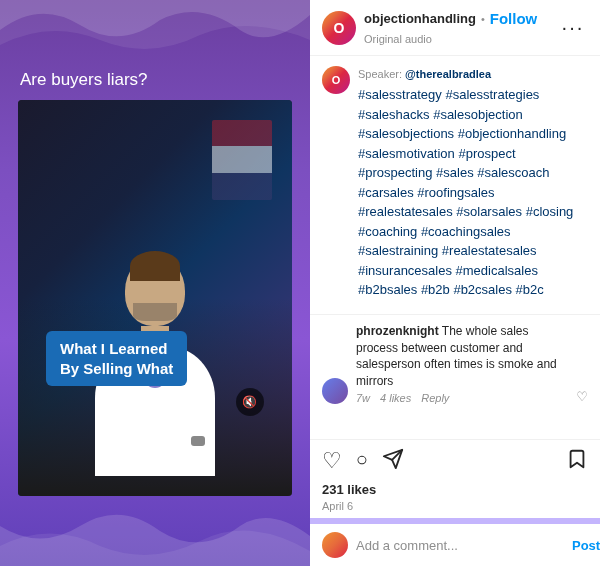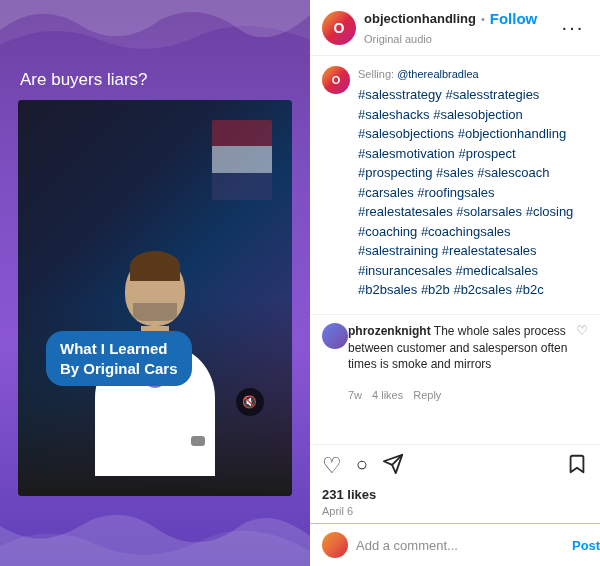--- a/index.html
+++ b/index.html
@@ -133,21 +133,21 @@
       border-radius: 2px;
     }
 
     .title-badge {
       position: absolute;
       bottom: 110px;
       left: 28px;
       background: #1a6bb5;
       color: white;
       padding: 8px 14px;
-      border-radius: 17px;
+      border-radius: 6px;
       font-size: 15px;
       font-weight: 700;
       line-height: 1.3;
       z-index: 3;
     }
 
     .mute-btn {
       position: absolute;
       bottom: 80px;
       right: 28px;
@@ -282,21 +282,22 @@
       margin-top: 3px;
     }
 
     
     .comment-section {
       padding: 8px 12px;
       flex: 1;
     }
     .comment-item {
       display: flex;
-      align-items: flex-start;
+      align-items: flex-end;
+      gap: 8px;
       margin-bottom: 8px;
     }
     .comment-avatar {
       width: 26px;
       height: 26px;
       border-radius: 50%;
       background: #e0e0e0;
       flex-shrink: 0;
       display: flex;
       align-items: center;
@@ -318,23 +319,24 @@
       font-size: 12px;
       color: #262626;
       line-height: 1.4;
     }
     .comment-username {
       font-weight: 600;
     }
     .comment-meta {
       font-size: 11px;
       color: #8e8e8e;
-      margin-top: 16px;
+      margin-top: 2px;
       display: flex;
       gap: 10px;
+      font-style: italic;
     }
     .comment-heart {
       margin-left: auto;
       font-size: 13px;
       color: #8e8e8e;
       cursor: pointer;
     }
 
     
     .action-bar {
@@ -370,21 +372,21 @@
       padding: 1px 12px 6px;
       font-size: 11px;
       color: #8e8e8e;
     }
 
     
     .add-comment-row {
       display: flex;
       align-items: center;
       padding: 8px 12px;
-      border-top: 1px solid #c4b5fd;
+      border-top: 6px solid #c4b5fd;
     }
     .add-comment-avatar {
       width: 26px;
       height: 26px;
       border-radius: 50%;
       background: linear-gradient(135deg, #f09433, #e6683c, #dc2743);
       margin-right: 8px;
       flex-shrink: 0;
     }
     .add-comment-input {
@@ -439,21 +441,21 @@
         <div class="person-body">
           <div style="position:absolute;top:20px;left:50%;transform:translateX(-50%);width:22px;height:22px;border-radius:50%;background:linear-gradient(135deg,#7c4fc0,#4040b0);opacity:0.7;"></div>
 
           <div style="position:absolute;bottom:30px;right:10px;width:14px;height:10px;background:#888;border-radius:3px;"></div>
         </div>
       </div>
     </div>
 
     <div class="title-badge">
       <div>What I Learned</div>
-      <div>By Original Cars</div>
+      <div>By Selling What</div>
     </div>
 
     <div class="mute-btn">
       <span class="mute-icon">🔇</span>
     </div>
   </div>
 
   <div class="wave-bottom">
     <svg viewBox="0 0 310 70" width="310" height="70" xmlns="http://www.w3.org/2000/svg" preserveAspectRatio="none">
       <path d="M0,30 Q40,55 80,30 Q120,5 160,35 Q200,60 240,30 Q270,10 310,40 L310,70 L0,70 Z" fill="rgba(255,255,255,0.15)"></path>
@@ -475,22 +477,22 @@
       <div class="audio-label">Original audio</div>
     </div>
     <div class="more-btn">···</div>
   </div>
 
   <div class="caption-area">
     <div class="caption-poster-row">
       <div class="caption-avatar">O</div>
       <div class="caption-text-block">
         <div class="speaker-line">
-          <span>Selling:</span>
-          <span style="color:#003569;">@therealbradlea</span>
+          <span>Speaker:</span>
+          <span style="color:#003569;font-weight:bold;">@therealbradlea</span>
         </div>
         <div class="hashtags" style="white-space:pre-line;">#salesstrategy #salesstrategies #saleshacks #salesobjection
 #salesobjections #objectionhandling #salesmotivation #prospect
 #prospecting #sales #salescoach #carsales #roofingsales
 #realestatesales #solarsales #closing #coaching #coachingsales
 #salestraining #realestatesales #insurancesales #medicalsales
 #b2bsales #b2b #b2csales #b2c</div>
       </div>
     </div>
   </div>

